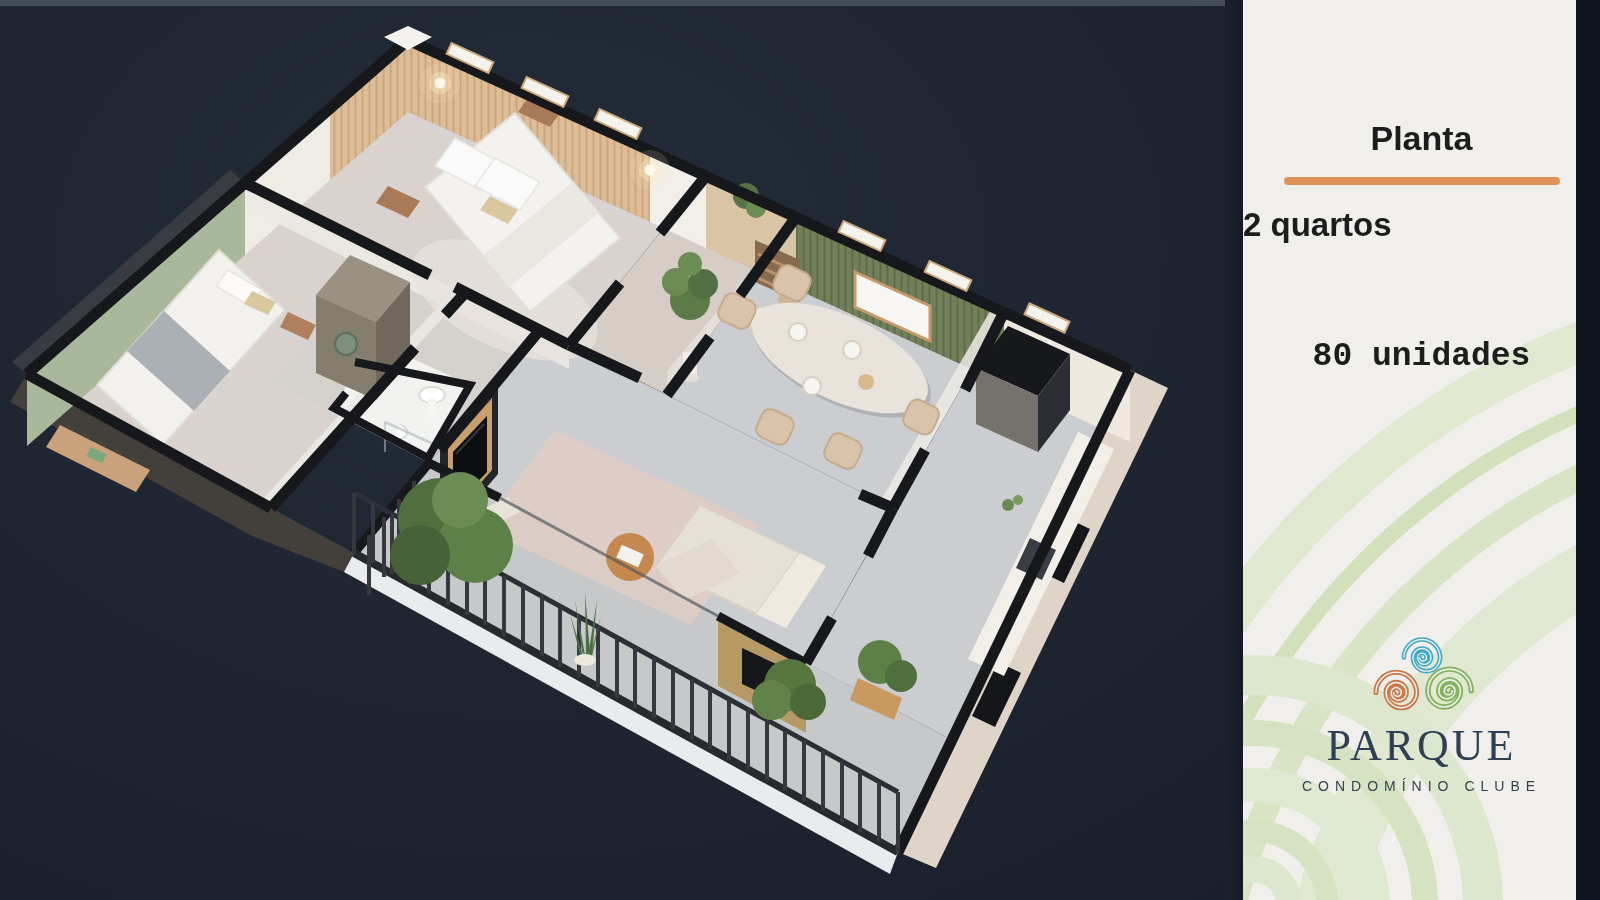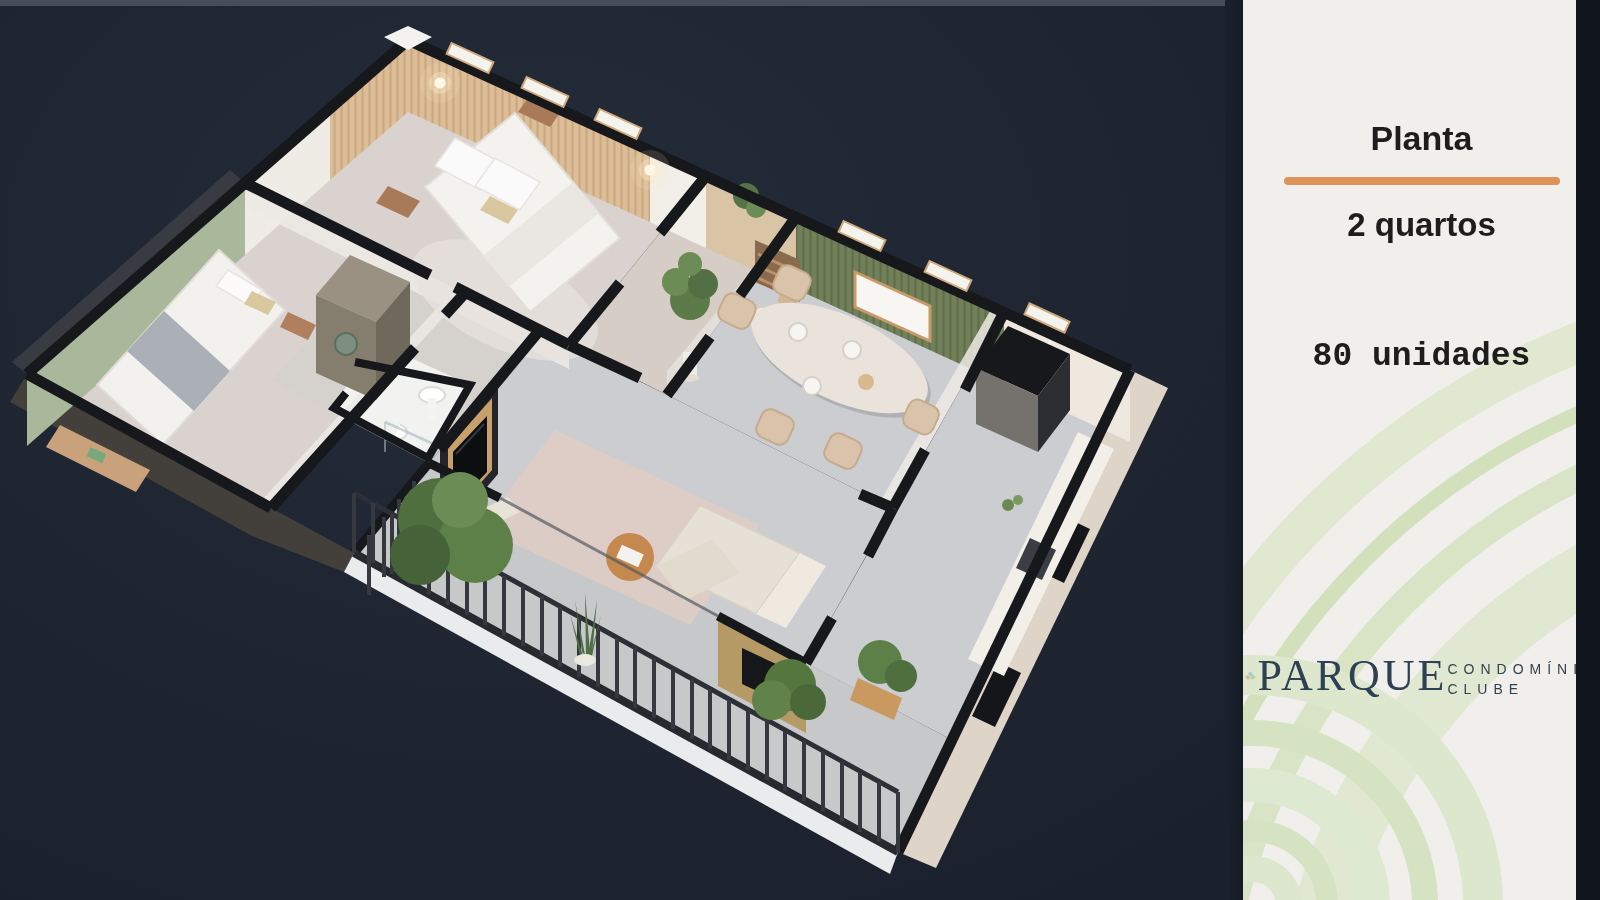--- a/index.html
+++ b/index.html
@@ -7,25 +7,25 @@
          font-family:"Liberation Sans", sans-serif;}
   .plan-svg{position:absolute;left:0;top:0;}
   
   .edge-strip{position:absolute;left:1225px;top:0;width:18px;height:900px;
               background:linear-gradient(to right,#1b222d,#151b25);}
   .panel{position:absolute;left:1243px;top:0;width:357px;height:900px;background:#f0efeb;overflow:hidden;}
   .panel .ripples{position:absolute;left:0;top:0;}
   .p-title{position:absolute;top:119px;width:100%;text-align:center;font-size:34px;font-weight:bold;color:#1d1d1d;}
   .p-divider{position:absolute;top:177px;left:50%;transform:translateX(-50%);
              width:276px;height:8px;border-radius:4px;background:#dd9257;}
-  .p-spec{position:absolute;top:203px;width:100%;text-align:center;font-size:33px;font-weight:bold;
+  .p-spec{position:absolute;top:203px;width:100%;text-align:left;font-size:33px;font-weight:bold;
           color:#1d1d1d;line-height:44px;}
   .p-units{position:absolute;top:335px;width:100%;text-align:center;font-size:33px;font-weight:bold;
            color:#1d1d1d;line-height:44px;font-family:Liberation Mono, monospace;}
-  .p-logo{position:absolute;top:630px;width:100%;display:flex;flex-direction:row;align-items:center;}
+  .p-logo{position:absolute;top:630px;width:100%;display:flex;flex-direction:column;align-items:center;}
   .logo-name1{font-family:"Liberation Serif", serif;font-size:44px;line-height:48px;
               color:#2e4154;letter-spacing:3px;}
   .logo-name2{font-family:"Liberation Serif", serif;font-size:37px;line-height:42px;
               color:#2e4154;letter-spacing:4px;}
   .logo-tagline{margin-top:6px;font-size:14px;line-height:20px;color:#33434e;letter-spacing:6px;}
 </style>
 </head>
 <body>
 
 <div class="stage">

